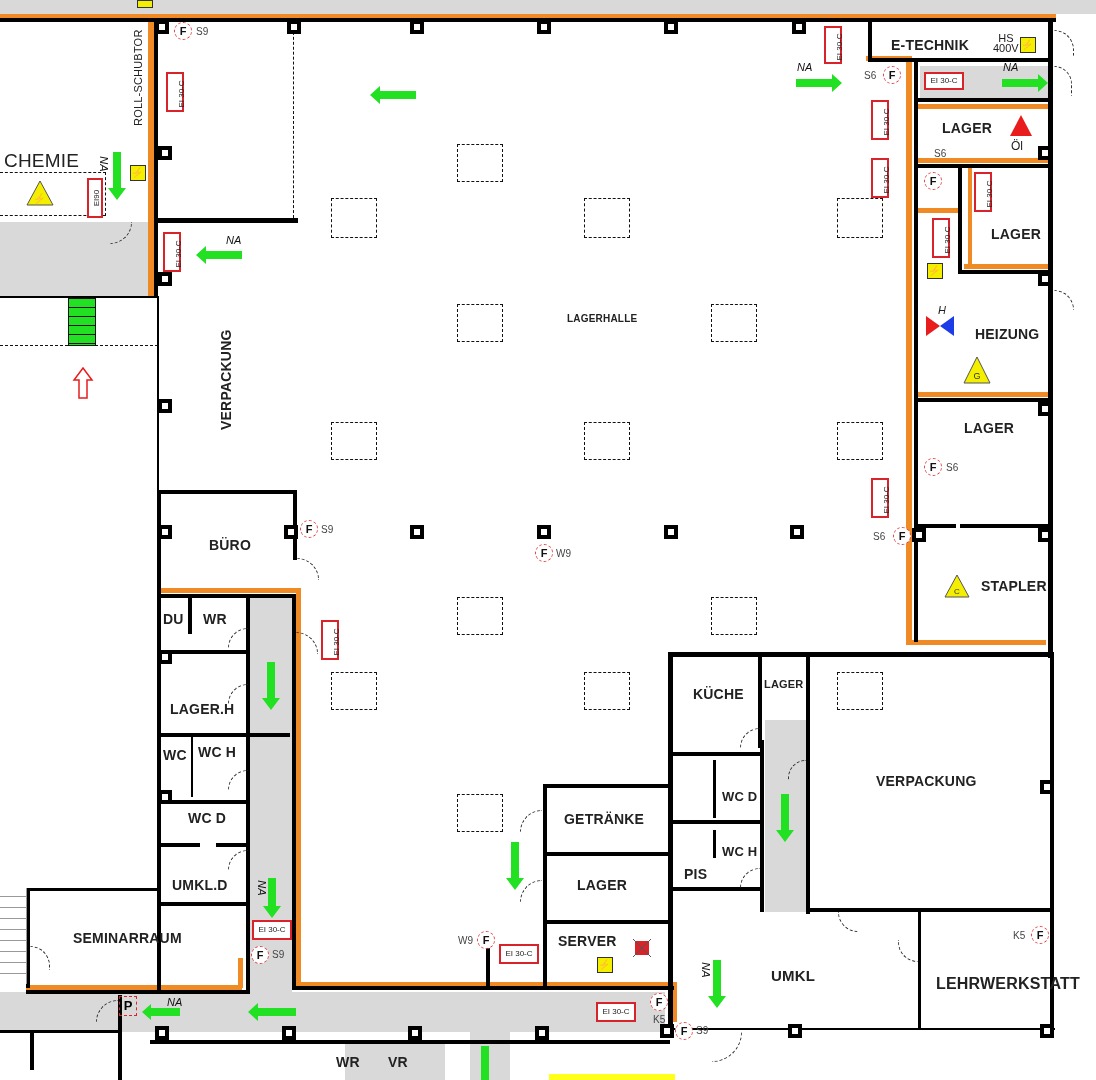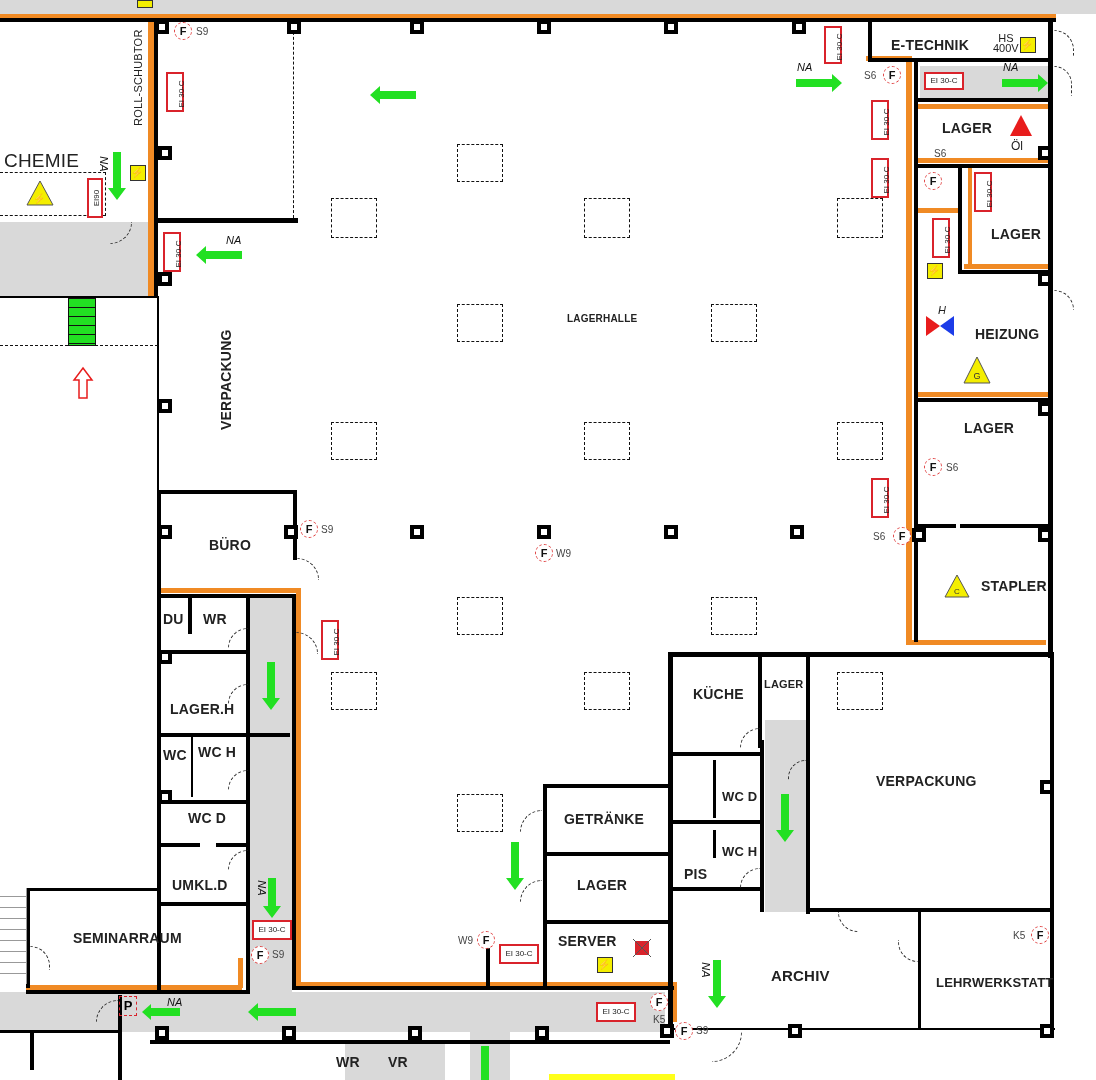--- a/index.html
+++ b/index.html
@@ -191,22 +191,22 @@
   <div class="room-label" style="left:73px;top:930px;font-size:14px;">SEMINARRAUM</div>
   <div class="room-label" style="left:564px;top:811px;font-size:14px;">GETRÄNKE</div>
   <div class="room-label" style="left:577px;top:877px;font-size:14px;">LAGER</div>
   <div class="room-label" style="left:558px;top:933px;font-size:14px;">SERVER</div>
   <div class="room-label" style="left:693px;top:686px;font-size:14px;">KÜCHE</div>
   <div class="room-label sm" style="left:764px;top:678px;font-size:11px;">LAGER</div>
   <div class="room-label" style="left:722px;top:789px;font-size:13px;">WC D</div>
   <div class="room-label" style="left:722px;top:844px;font-size:13px;">WC H</div>
   <div class="room-label" style="left:684px;top:866px;font-size:14px;">PIS</div>
   <div class="room-label" style="left:876px;top:773px;font-size:14px;">VERPACKUNG</div>
-  <div class="room-label" style="left:771px;top:967px;font-size:15px;">ARCHIV</div>
-  <div class="room-label" style="left:928px;top:975px;font-size:13px;padding-left:8px;">LEHRWERKSTATT</div>
+  <div class="room-label" style="left:771px;top:967px;font-size:15px;">UMKL</div>
+  <div class="room-label" style="left:928px;top:975px;font-size:16px;padding-left:8px;">LEHRWERKSTATT</div>
   <div class="room-label" style="left:891px;top:37px;font-size:14px;">E-TECHNIK</div>
   <div class="room-label" style="left:942px;top:120px;font-size:14px;">LAGER</div>
   <div class="room-label" style="left:991px;top:226px;font-size:14px;">LAGER</div>
   <div class="room-label" style="left:975px;top:326px;font-size:14px;">HEIZUNG</div>
   <div class="room-label" style="left:964px;top:420px;font-size:14px;">LAGER</div>
   <div class="room-label" style="left:981px;top:578px;font-size:14px;">STAPLER</div>
   <div class="room-label" style="left:336px;top:1054px;font-size:14px;">WR</div>
   <div class="room-label" style="left:388px;top:1054px;font-size:14px;">VR</div>
 
   <div class="abs" style="left:993px;top:33px;font-size:11px;line-height:10px;color:#222;text-align:center;">

